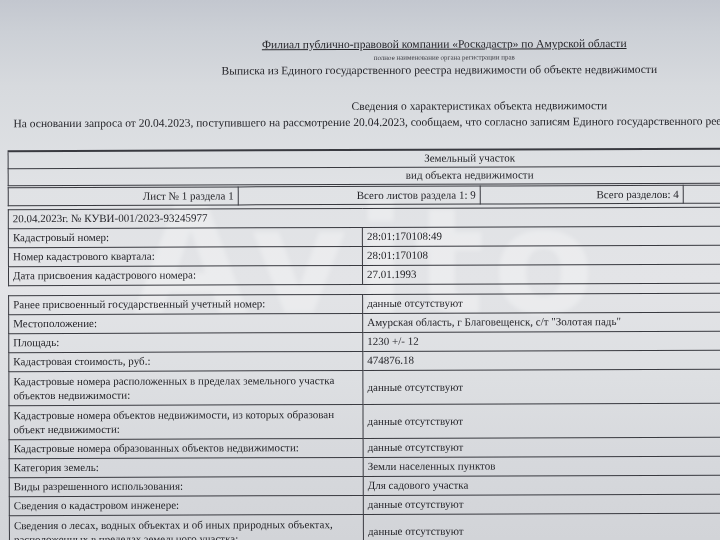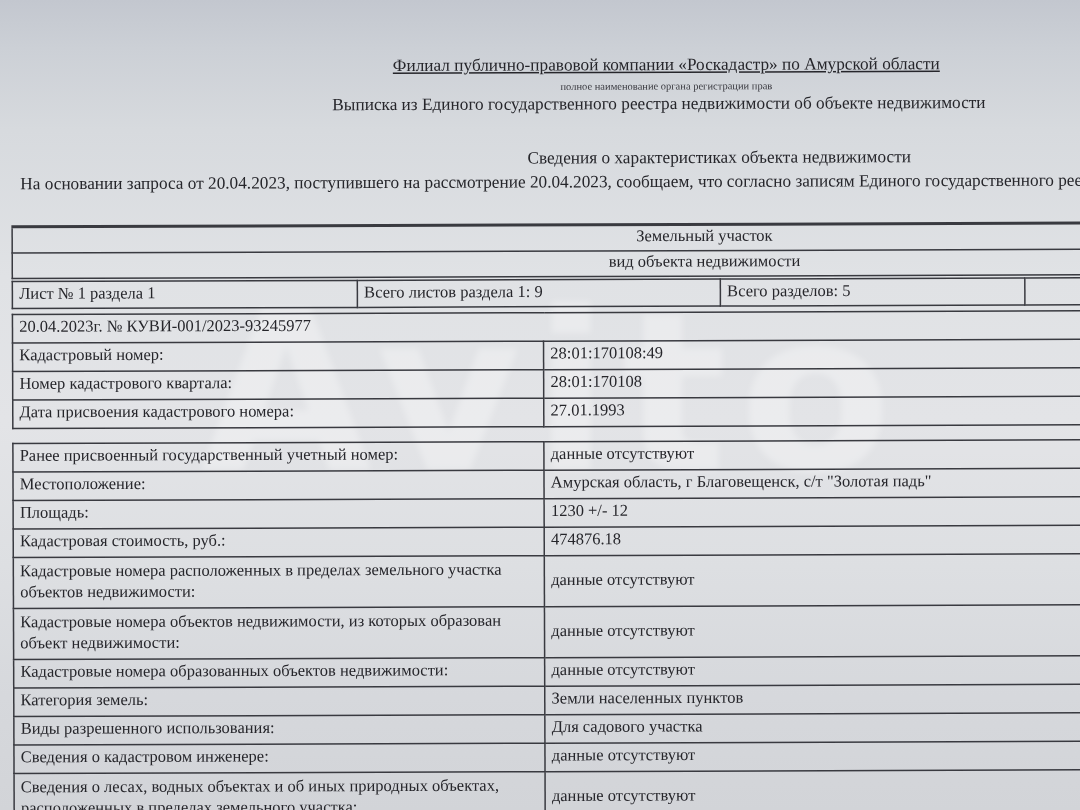--- a/index.html
+++ b/index.html
@@ -58,21 +58,21 @@
   td {
     border: 1px solid #393a40;
     padding: 1px 4px 1px 4px;
     vertical-align: middle;
     overflow: hidden;
   }
   .t-objtype { top: 149px; }
   .t-objtype td { text-align: center; height: 14px; }
   .t-objtype tr:first-child td { border-top-width: 2px; }
   .t-sheets { top: 186px; }
-  .t-sheets td { text-align: left; height: 15px; }
+  .t-sheets td { text-align: right; height: 15px; }
   .t-main1 { top: 208px; }
   .t-main2 { top: 294px; }
   .t-main1 td, .t-main2 td { height: 16px; }
   tr.h2 td { height: 31px; }
   .col-label { width: 354px; }
 </style>
 </head>
 <body>
 
 <div class="watermark">Avito</div>
@@ -100,21 +100,21 @@
     <colgroup>
         <col style="width:230px">
         <col style="width:242px">
         <col style="width:203px">
         <col>
       </colgroup>
     <tbody>
         <tr>
       <td>Лист № 1 раздела 1</td>
       <td>Всего листов раздела 1: 9</td>
-      <td>Всего разделов: 5</td>
+      <td>Всего разделов: 4</td>
       <td></td>
     </tr>
   </tbody>
     </table>
 
   <table class="t-main1">
     <colgroup>
         <col class="col-label" style="width:354px">
         <col>
       </colgroup>

